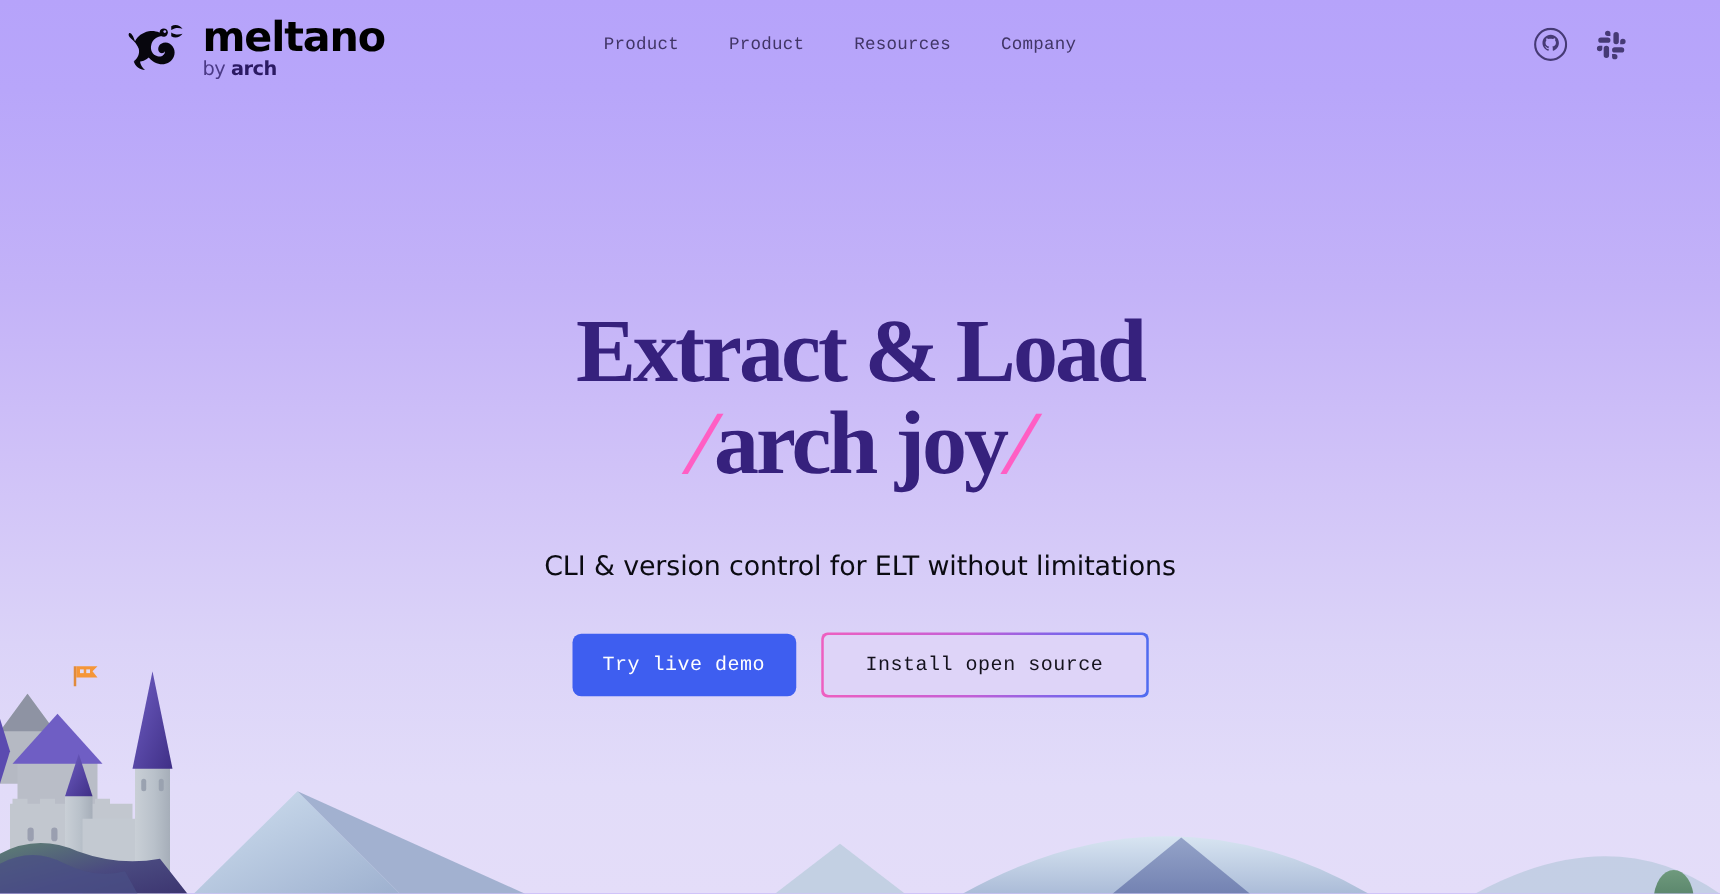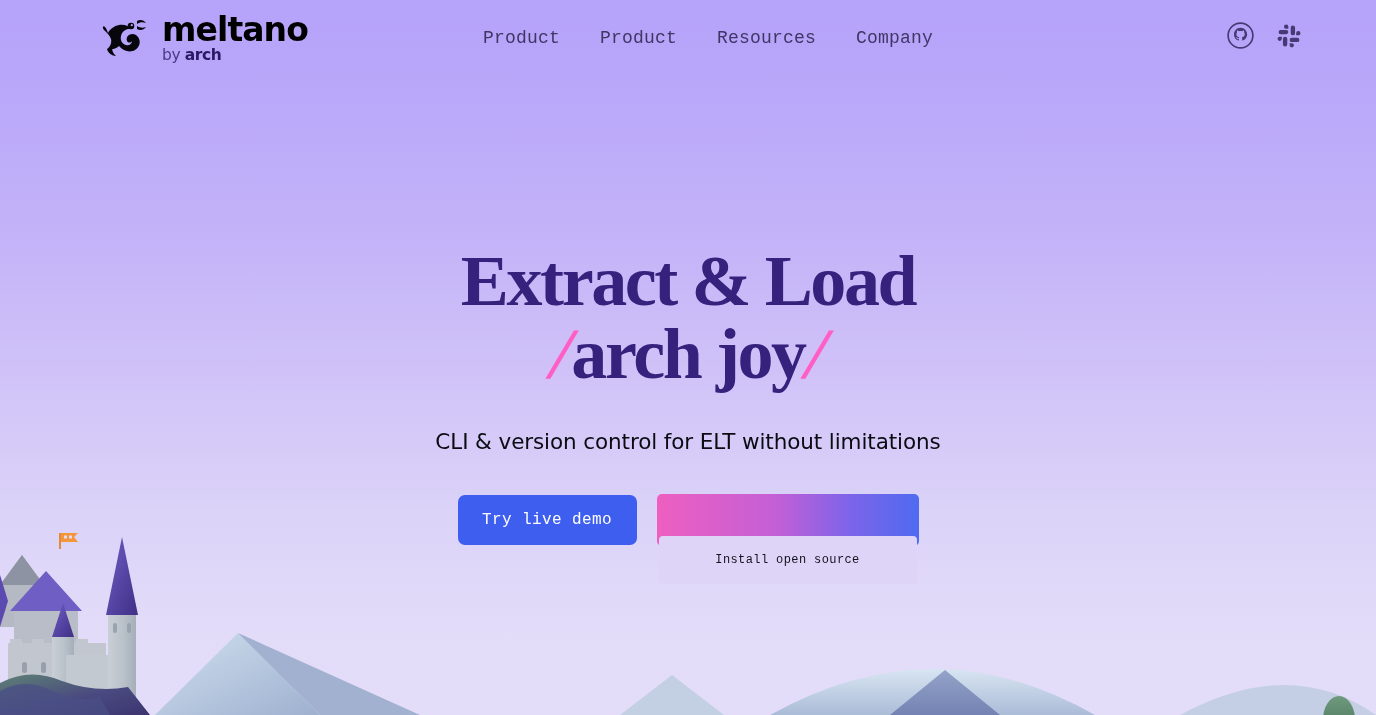--- a/index.html
+++ b/index.html
@@ -84,21 +84,21 @@
   .nav {
     position: absolute;
     left: 483px;
     top: 28px;
     display: flex;
     align-items: center;
     gap: 0;
   }
   .nav-item {
     font-family: "Liberation Mono", monospace;
-    font-size: 18px;
+    font-size: 14px;
     color: #413566;
     letter-spacing: 0.2px;
     text-decoration: none;
     padding: 0 0;
     margin-right: 40px;
     cursor: pointer;
     white-space: nowrap;
   }
   .nav-item:last-child { margin-right: 0; }
 
@@ -139,21 +139,21 @@
   .headline-line2 { margin-top: 2px; }
   .slash {
     color: #ff5ec4;
     display: inline-block;
     transform: skewX(-14deg);
     font-weight: 700;
     margin: 0 2px;
   }
 
   .subtitle {
-    margin-top: 38px;
+    margin-top: 50px;
     font-family: "DejaVu Sans", sans-serif;
     font-size: 21.5px;
     color: #0b0b12;
     letter-spacing: -0.1px;
     white-space: nowrap;
   }
 
   .cta-row {
     margin-top: 40px;
     display: flex;
@@ -190,24 +190,23 @@
   }
   .btn-outline-inner {
     width: 100%;
     height: 100%;
     border-radius: 4px;
     background: #ded4f8;
     display: flex;
     align-items: center;
     justify-content: center;
     font-family: "Liberation Mono", monospace;
-    font-size: 12px;
+    font-size: 16px;
     letter-spacing: 0.4px;
     color: #14121d;
-    margin-top: 40px;
   }
 </style>
 </head>
 <body>
 
 <div class="page">
 
   <svg class="scenery" viewBox="0 0 1376 200" preserveAspectRatio="none">
     <defs>
       <linearGradient id="mtnLight" x1="0" y1="0" x2="1" y2="1">

